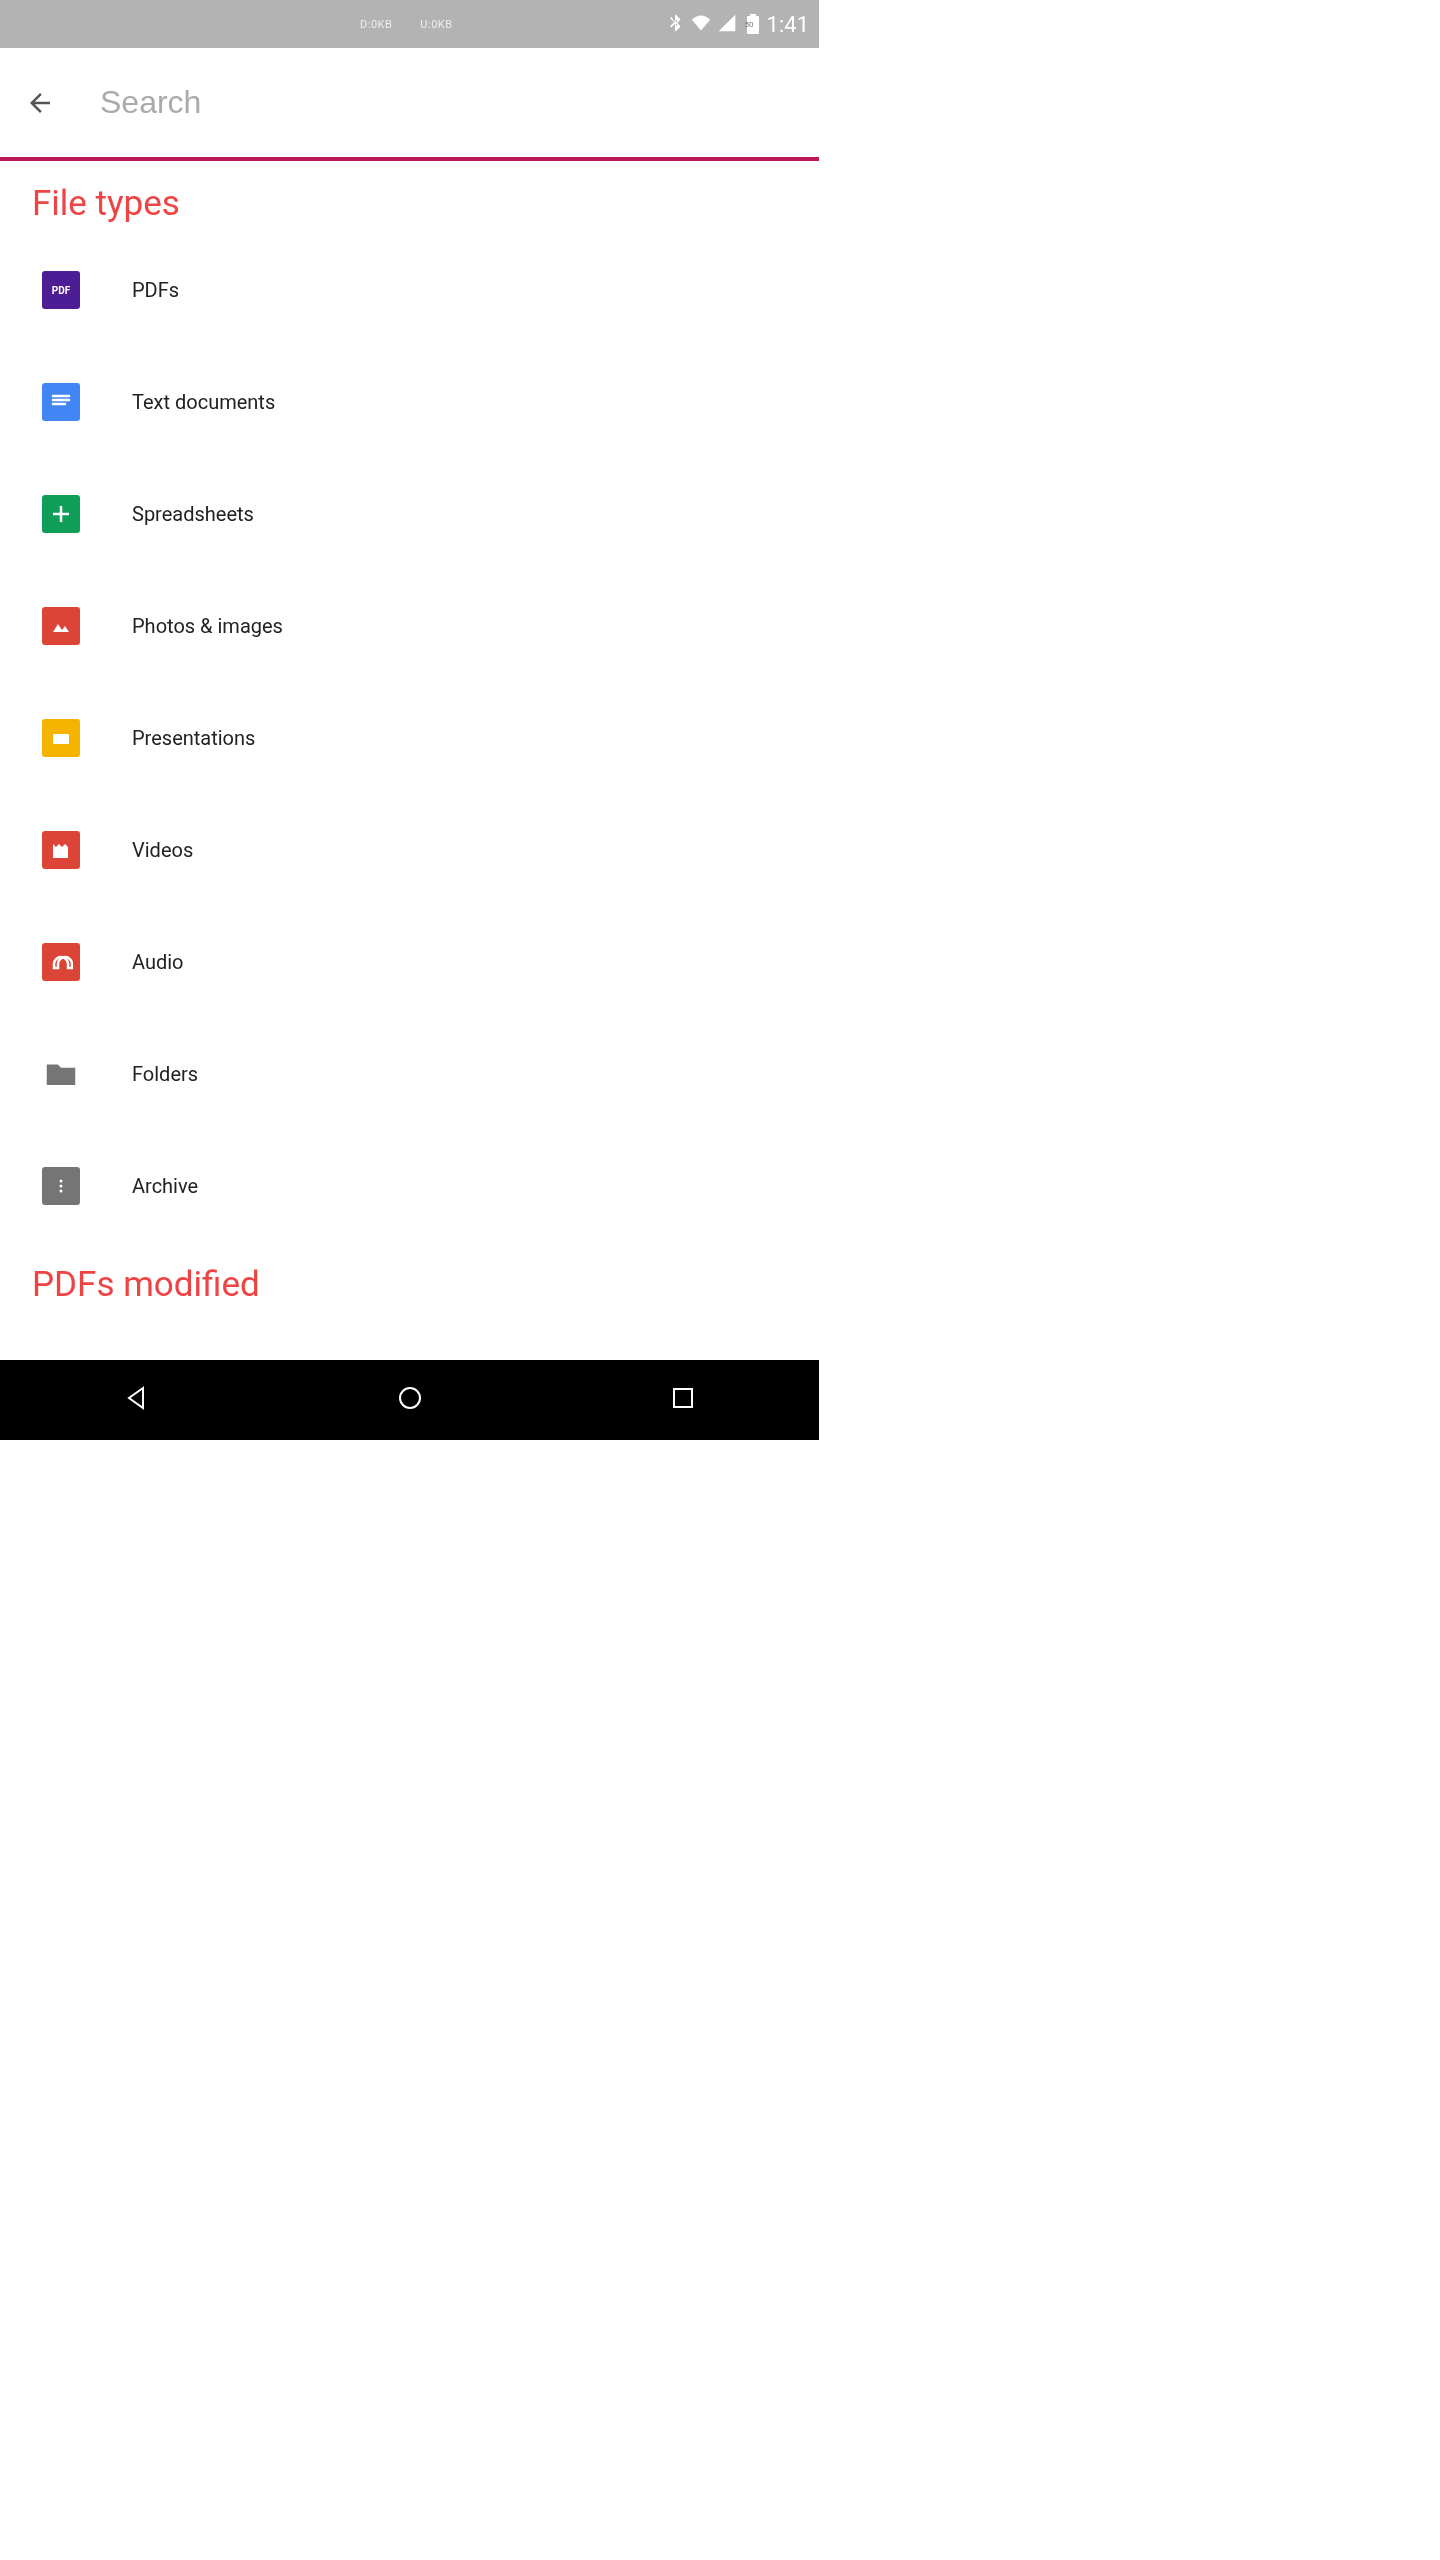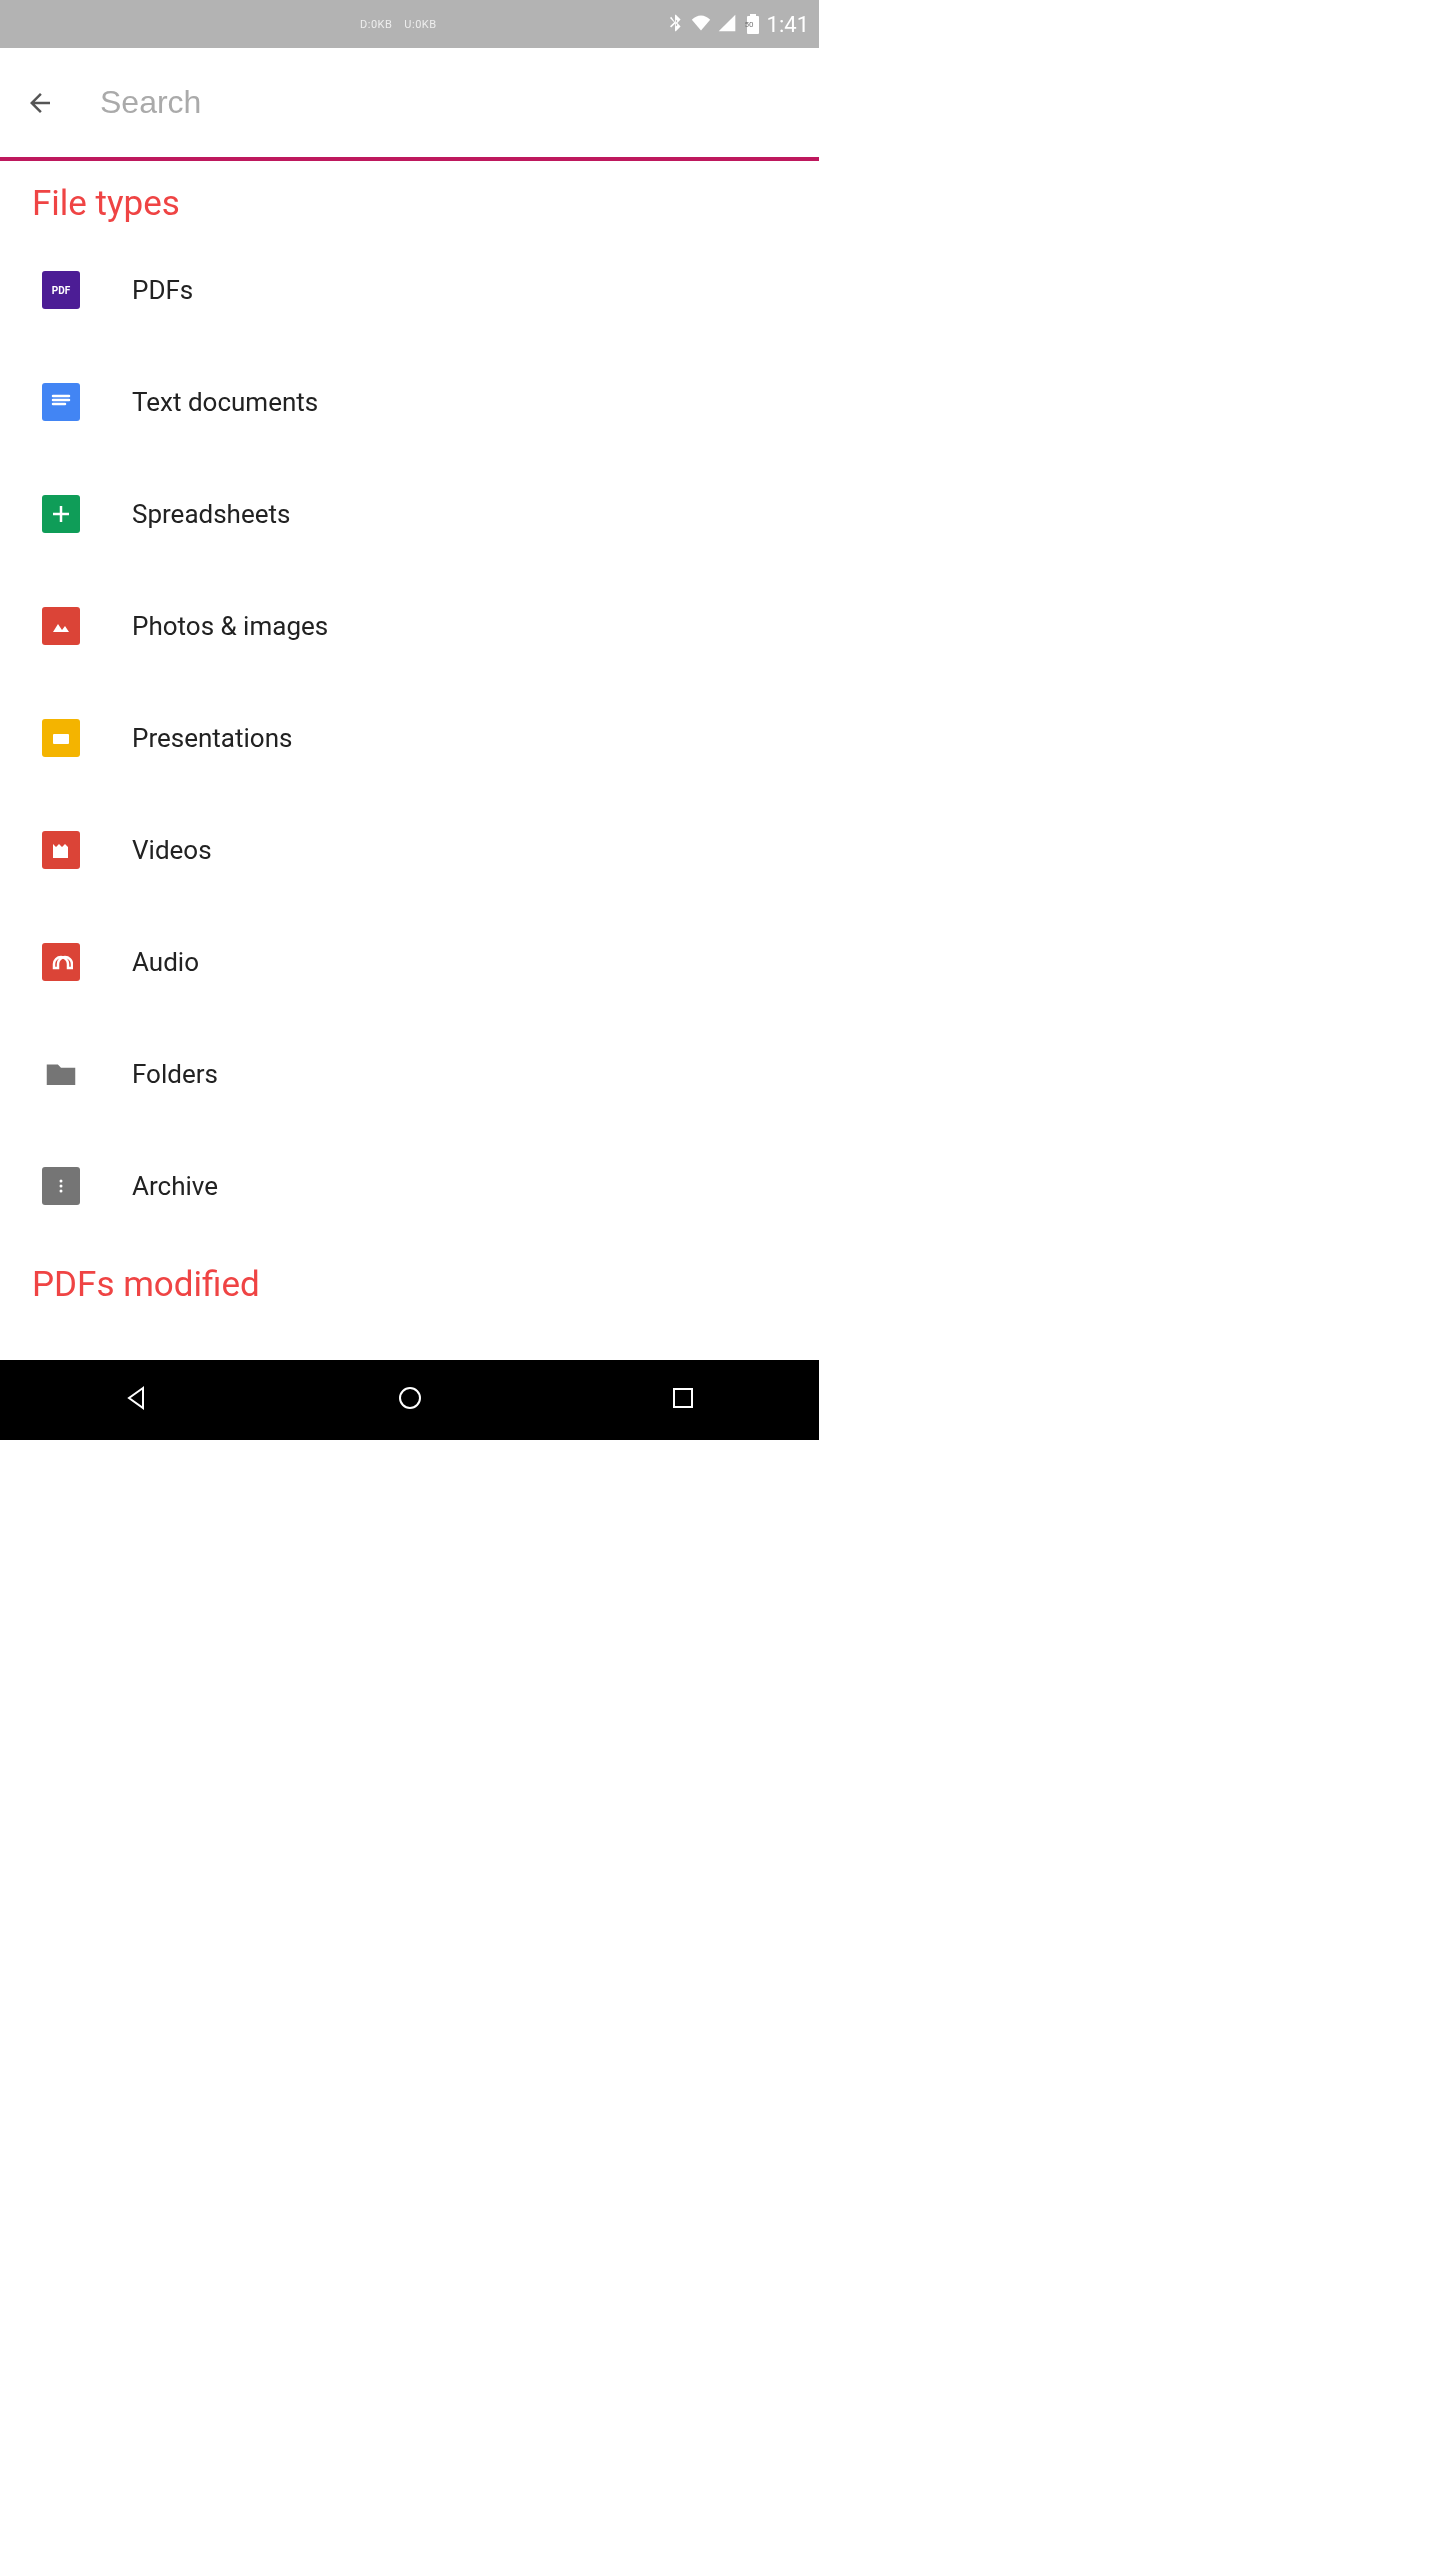--- a/index.html
+++ b/index.html
@@ -19,21 +19,21 @@
     justify-content: flex-end;
     padding: 0 10px;
     color: #fff;
     font-size: 14px;
     gap: 8px;
   }
   .status-bar .net-stats {
     font-size: 11px;
     letter-spacing: 0.5px;
     display: flex;
-    gap: 12px;
+    gap: 28px;
     margin-right: auto;
     margin-left: 350px;
     color: #eee;
   }
   .status-bar .icons { display: flex; align-items: center; gap: 6px; }
   .status-bar .time { font-size: 22px; font-weight: 400; margin-left: 4px; }
   .status-bar svg { width: 20px; height: 20px; fill: #fff; }
   .battery { position: relative; width: 14px; height: 20px; }
   .battery .level { font-size: 8px; position: absolute; color:#777; top:6px; left:2px;}
   .search-header {
@@ -66,21 +66,21 @@
     align-items: center;
     padding-left: 42px;
   }
   .list-item .icon-box {
     width: 38px; height: 38px;
     border-radius: 3px;
     display:flex; align-items:center; justify-content:center;
     flex-shrink:0;
   }
   .list-item .label {
-    font-size: 26px;
+    font-size: 20px;
     color: #222;
     margin-left: 52px;
   }
   .nav-bar {
     position: absolute;
     bottom: 0; left: 0; right: 0;
     height: 80px;
     background: #000;
     display: flex;
     align-items: center;

